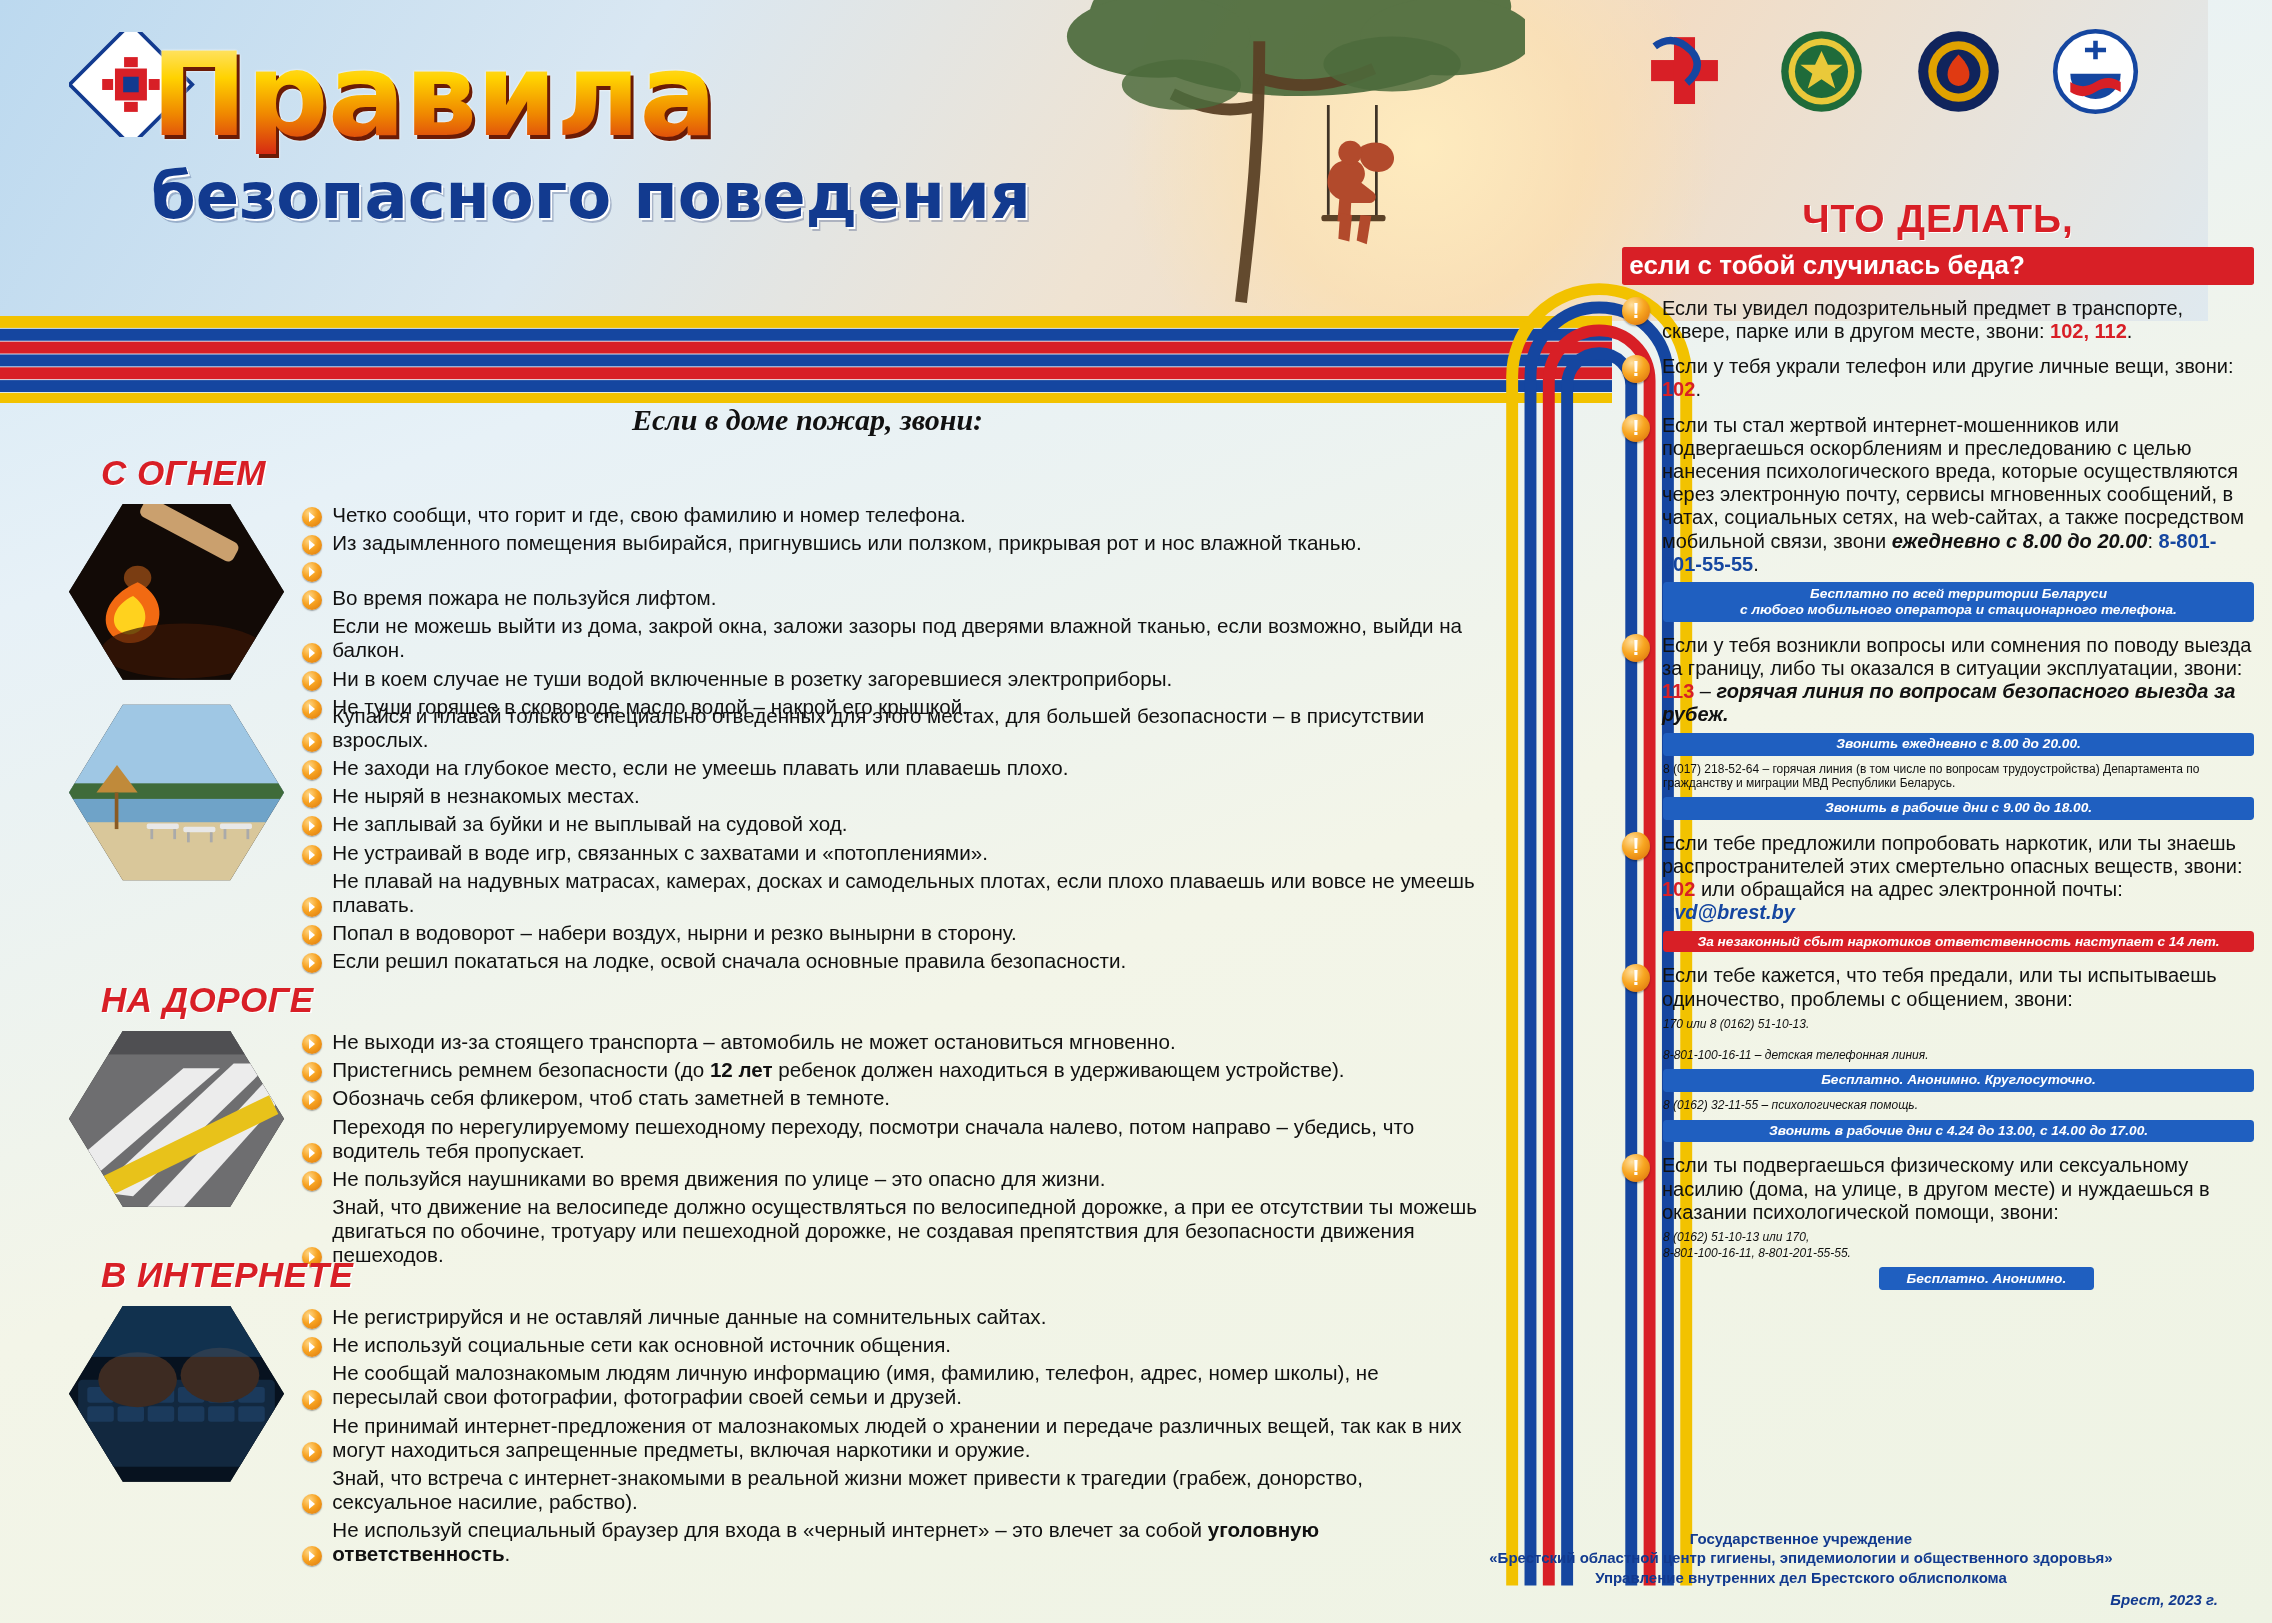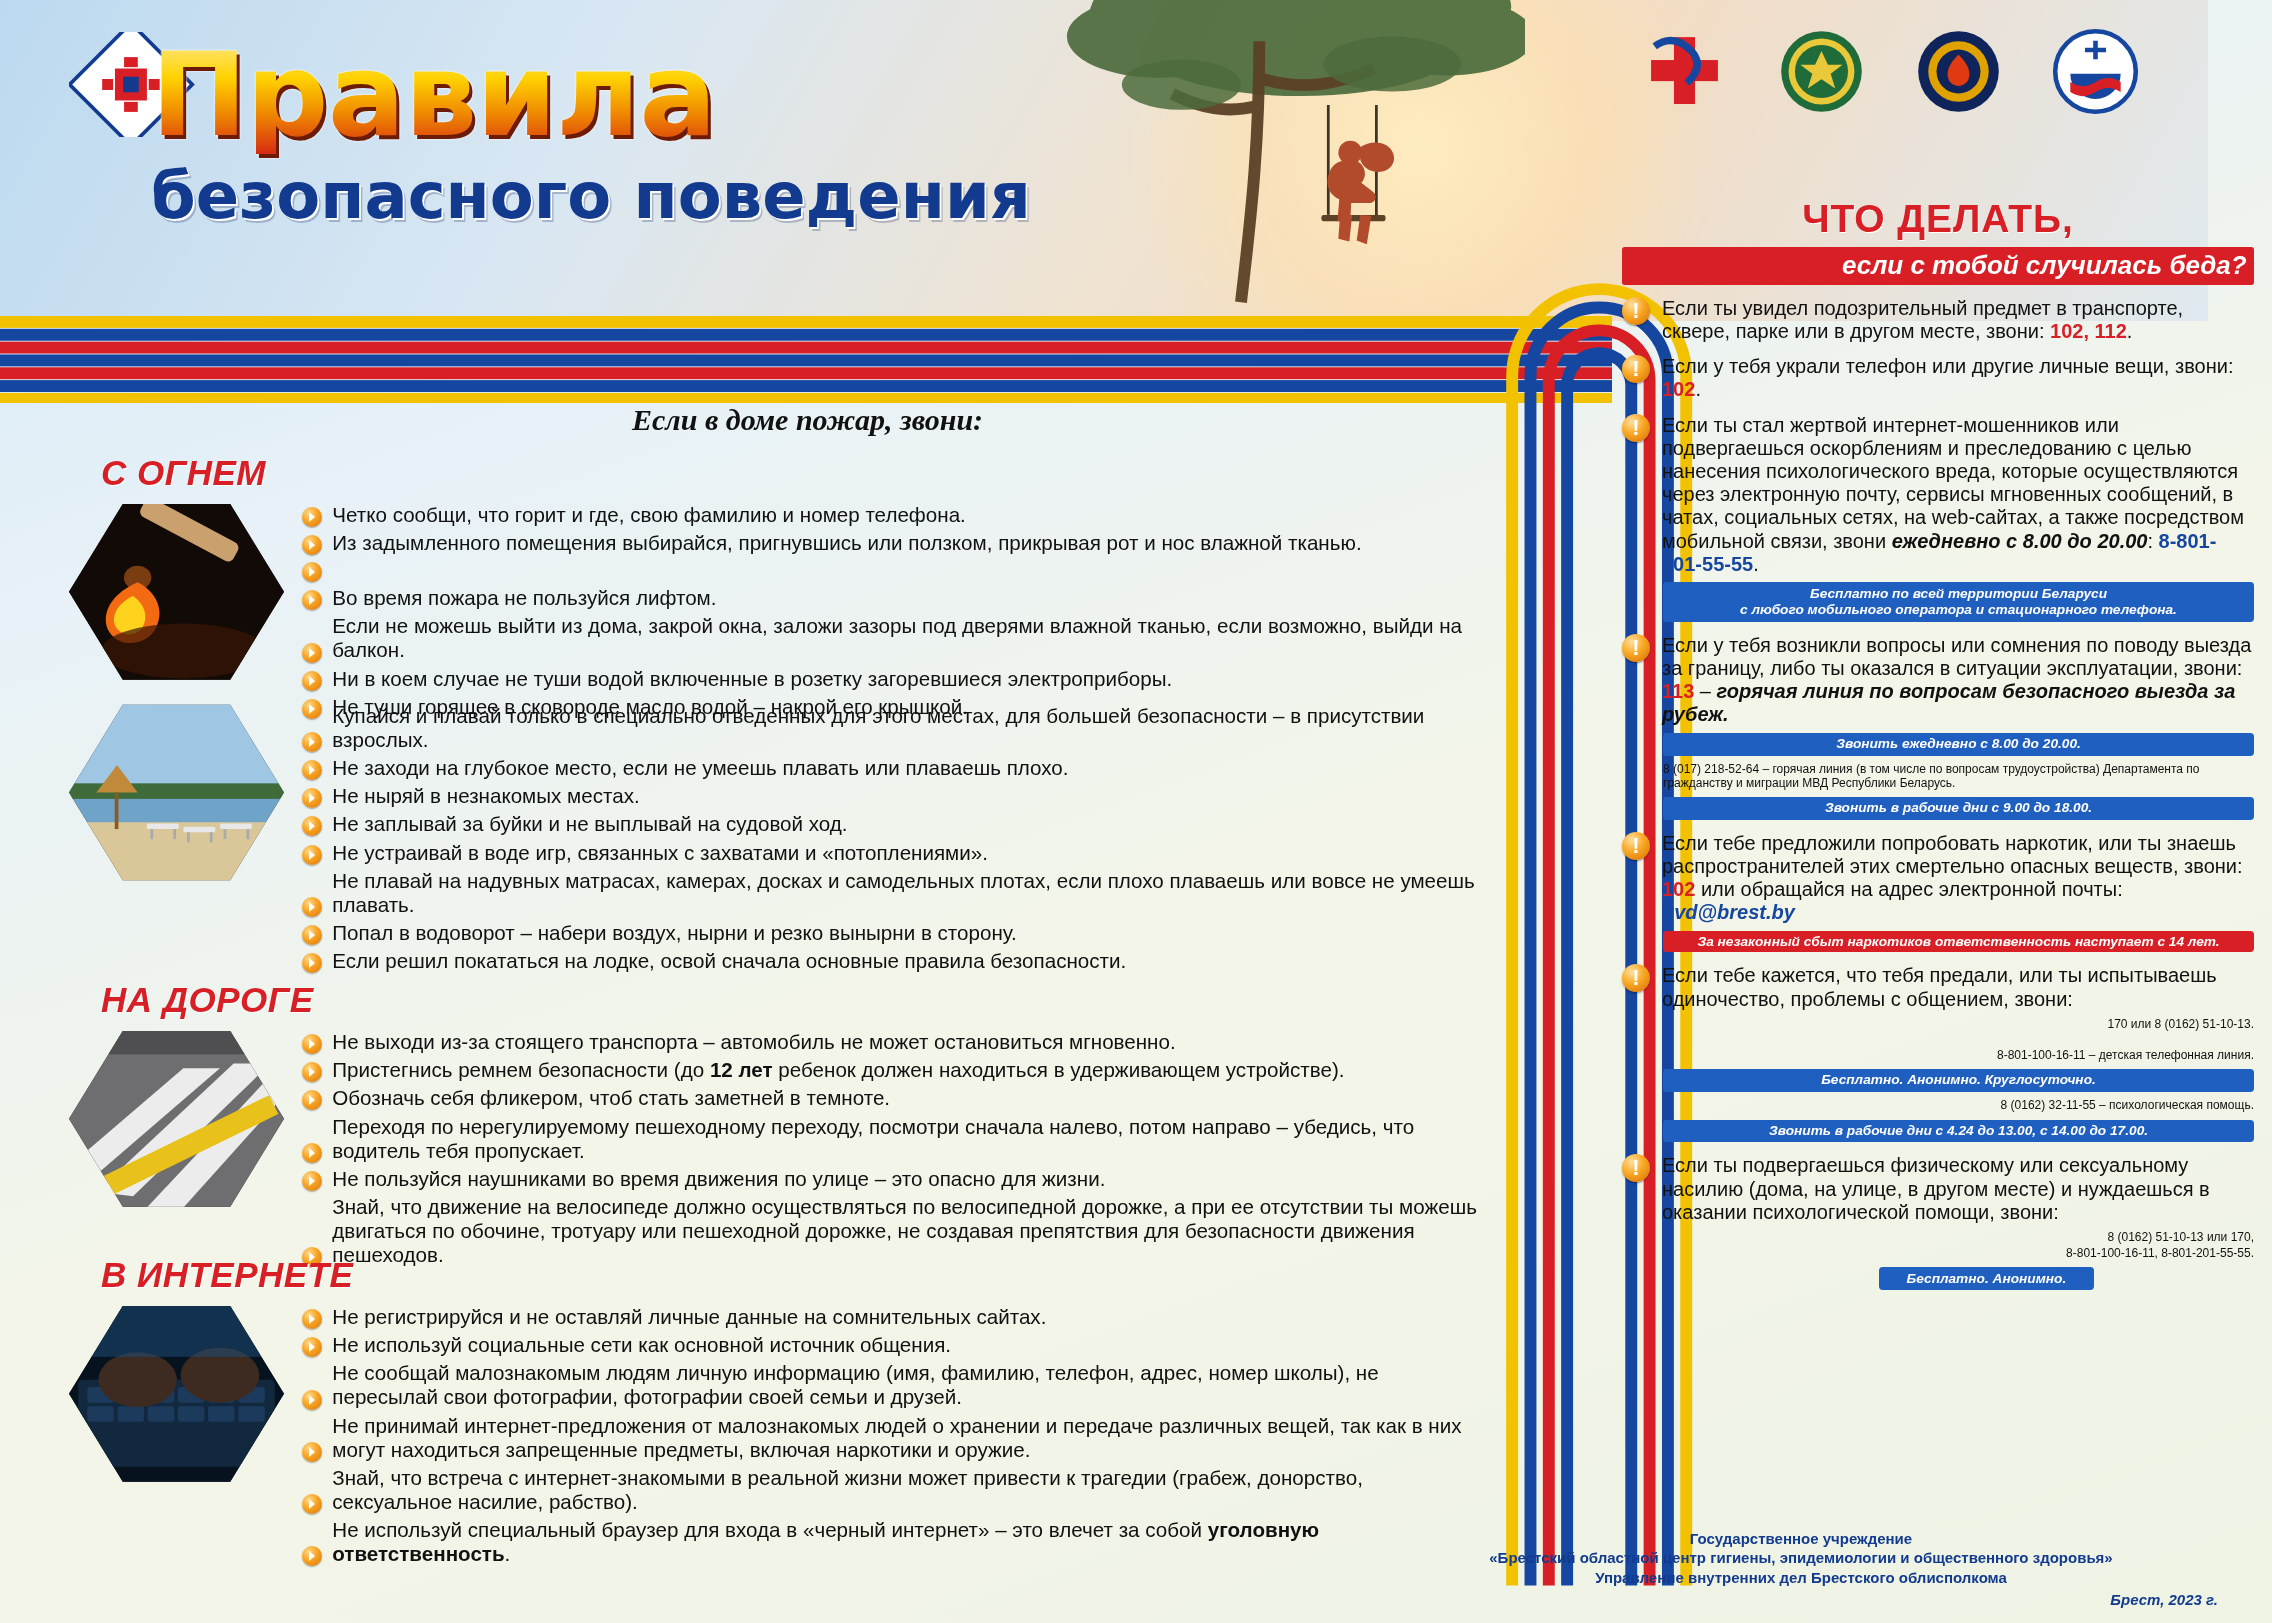--- a/index.html
+++ b/index.html
@@ -187,22 +187,21 @@
     letter-spacing: 0.9px;
     font-family: "Liberation Sans", sans-serif;
     text-shadow: 0.9px 0.9px 0 #fff;
   }
   .rc-sub {
     margin: 5.5px auto 0 auto;
     background: #d81f26;
     color: #fff;
     font-size: 26px;
     font-weight: bold;
-    font-style: italic;
-    text-align: right;
+    text-align: left;
     padding: 3.7px 7.3px;
     border-radius: 2.7px;
     font-family: "Liberation Sans", sans-serif;
   }
   .rc-item {
     display: flex;
     gap: 12px;
     align-items: flex-start;
     margin-top: 12px;
   }
@@ -261,21 +260,21 @@
     padding: 3.2px 6.4px;
     font-family: "Liberation Sans", sans-serif;
   }
   .para {
     margin: 7.3px 0 0 41px;
     font-size: 12px;
     line-height: 1.16;
     color: #111;
     font-family: "Liberation Sans", sans-serif;
   }
-  .center { text-align: right; }
+  .center { text-align: left; font-style: italic; }
   .footer {
     position: absolute;
     right: 55px; bottom: 13.7px;
     width: 834px;
     text-align: center;
     font-size: 15px;
     font-weight: bold;
     color: #123a8f;
     line-height: 1.3;
     font-family: "Liberation Sans", sans-serif;

